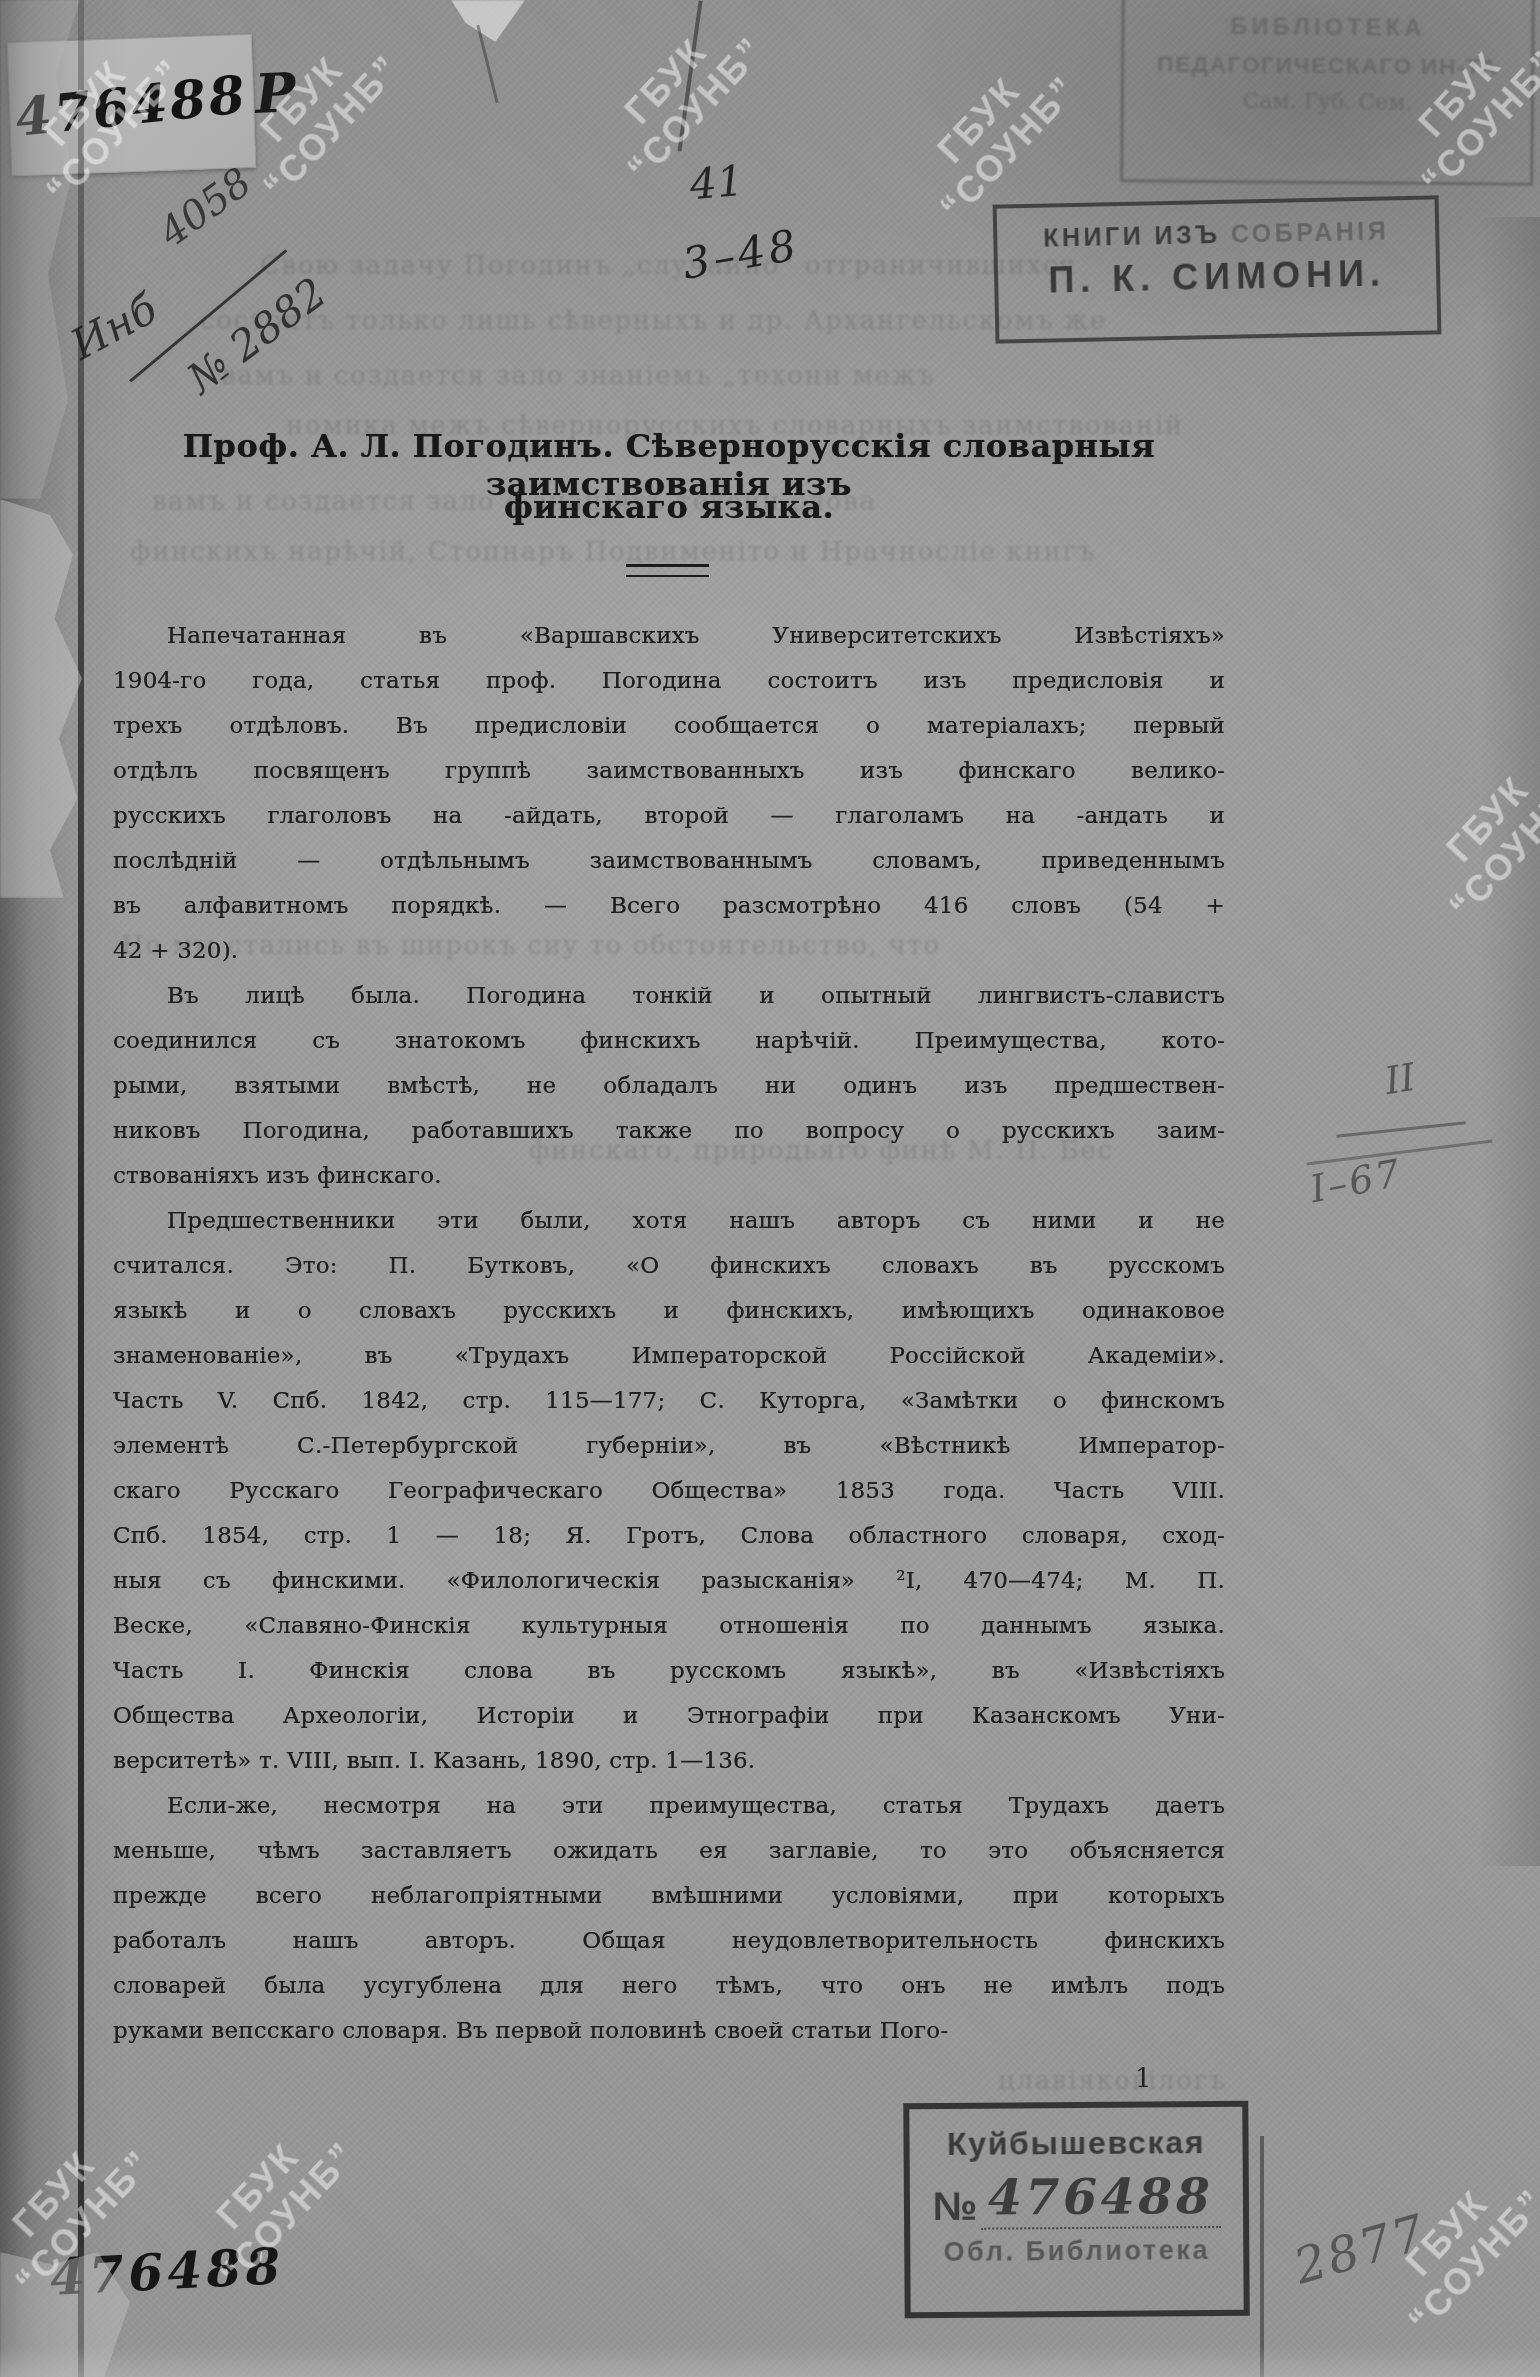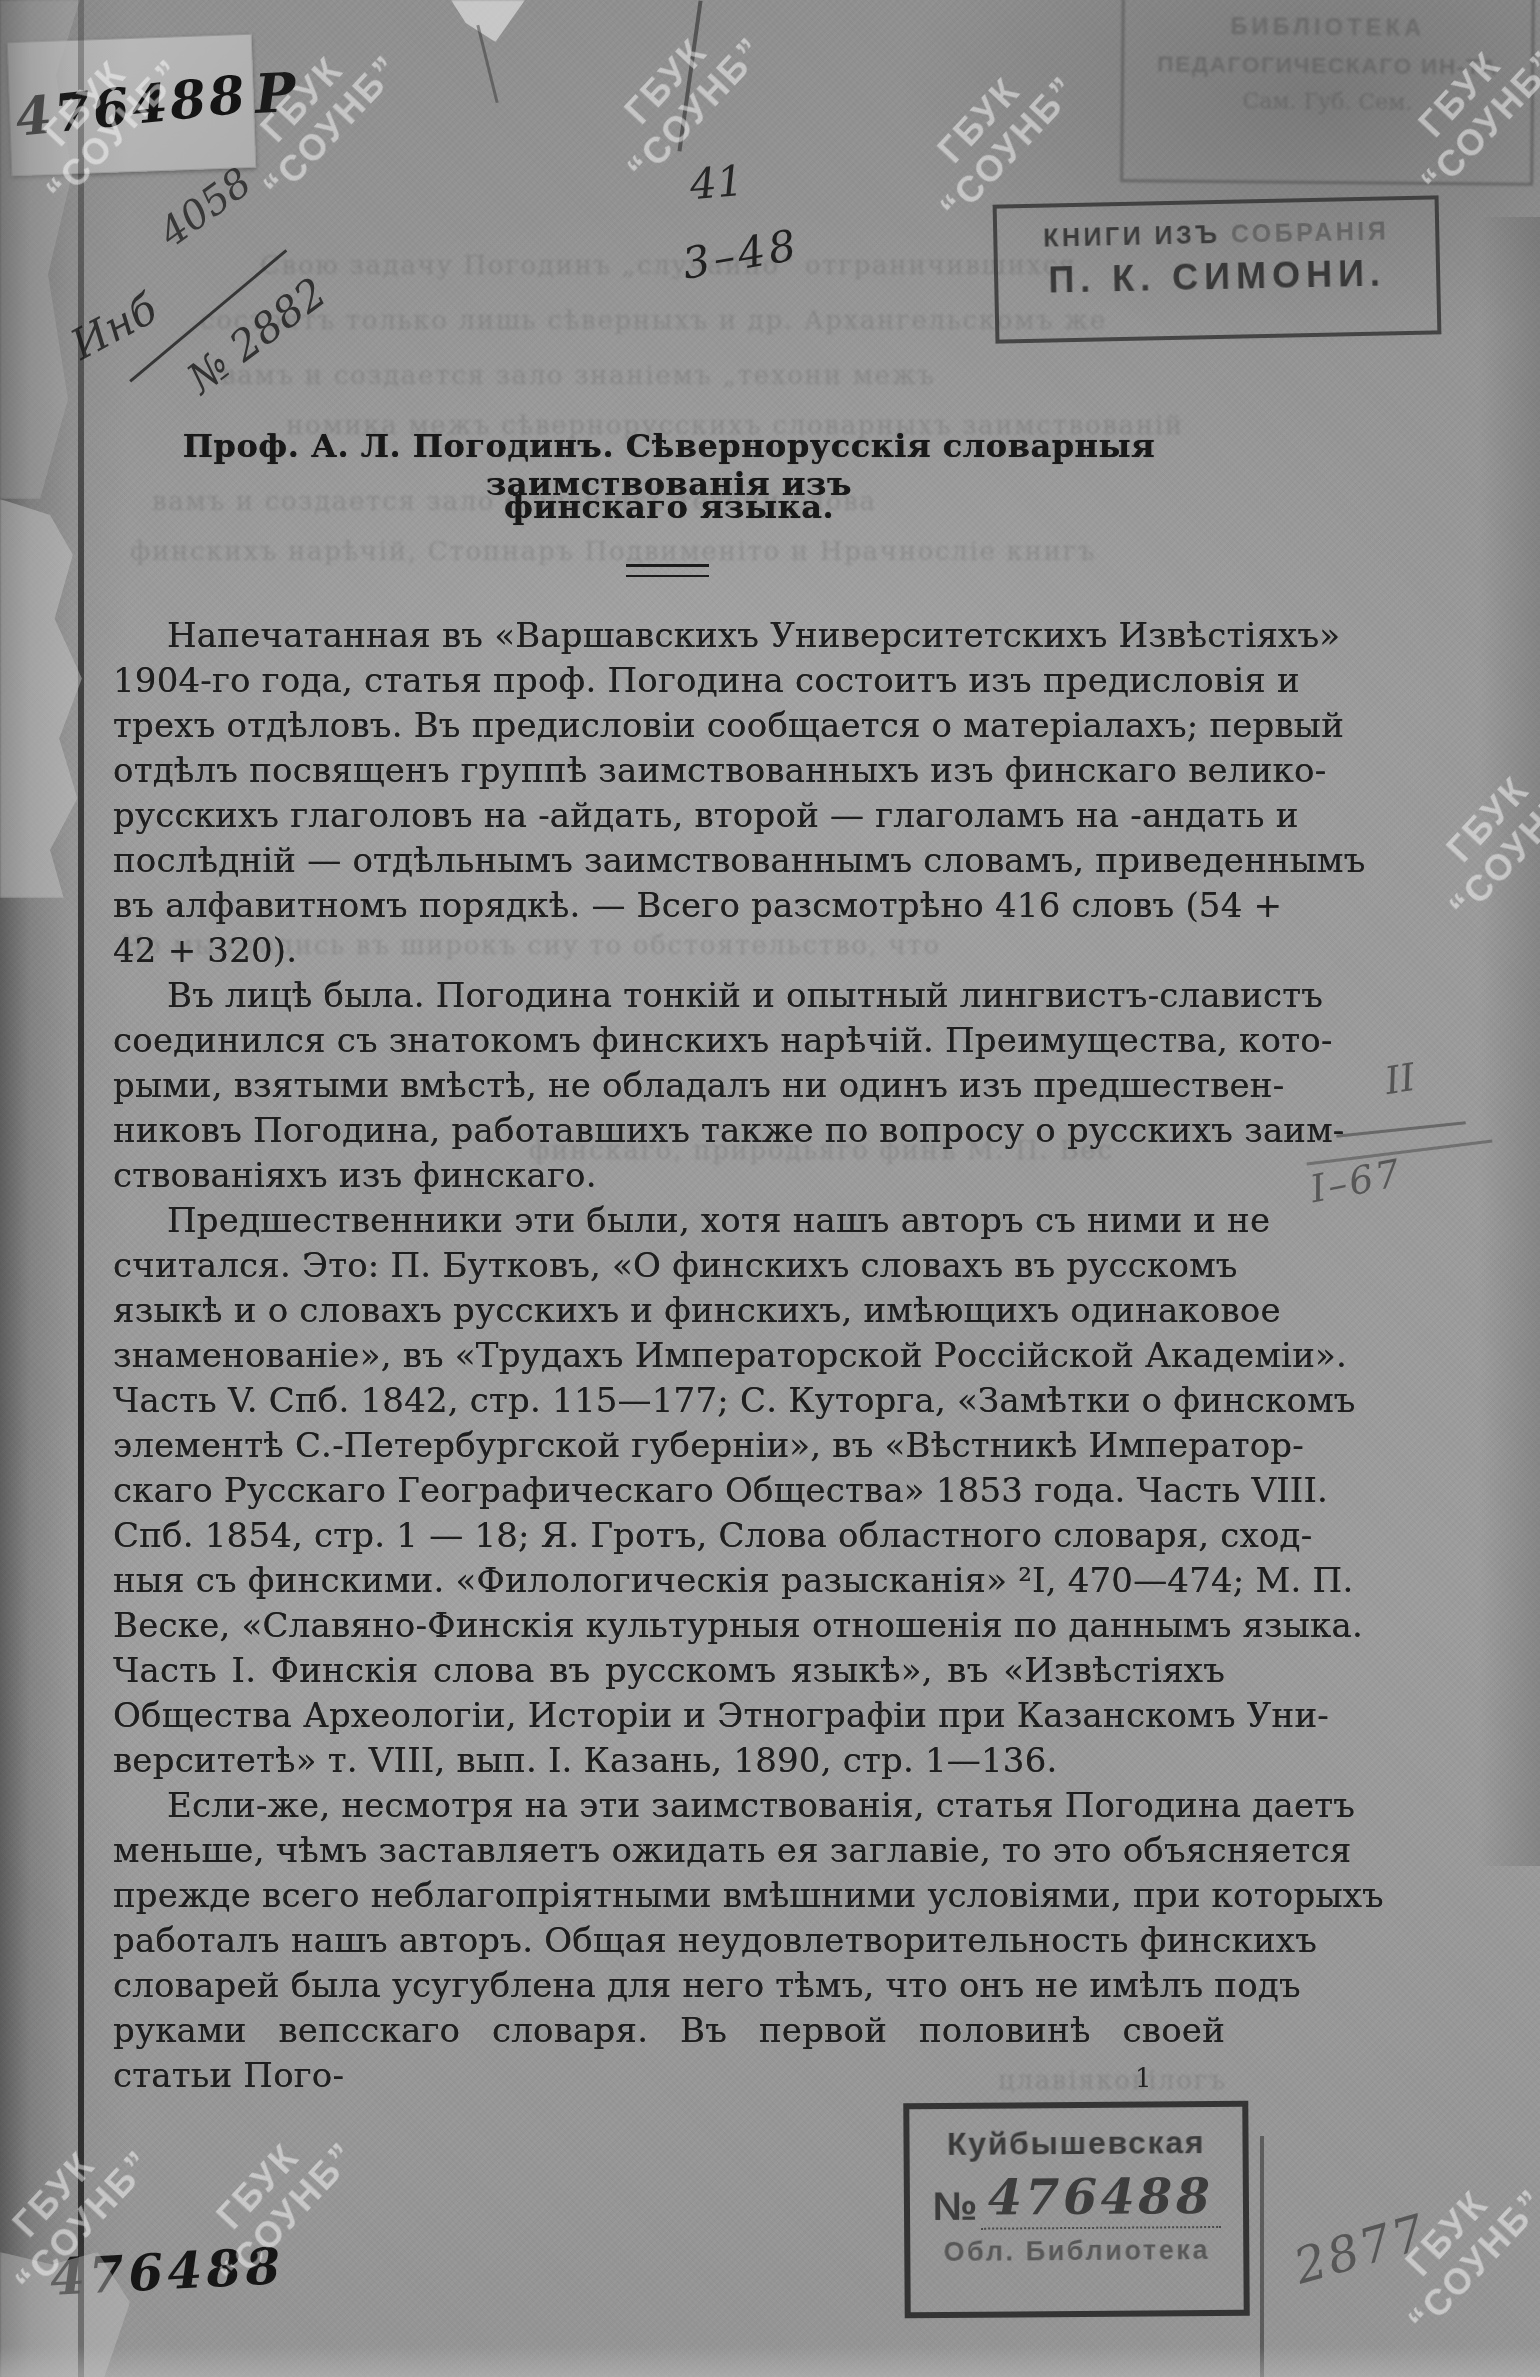--- a/index.html
+++ b/index.html
@@ -10,21 +10,21 @@
       radial-gradient(ellipse 607px 364px at 86% 4%, rgba(50,50,50,0.25), transparent 70%),
       radial-gradient(ellipse 1041px 694px at 45% 30%, rgba(255,255,255,0.10), transparent 75%),
       radial-gradient(ellipse 781px 521px at 30% 70%, rgba(255,255,255,0.07), transparent 75%),
       radial-gradient(ellipse 1302px 226px at 55% 100%, rgba(150,150,150,0.20), transparent 80%),
       repeating-linear-gradient(45deg, rgba(0,0,0,0.025) 0 1.7px, transparent 1.7px 4.3px),
       repeating-linear-gradient(-45deg, rgba(255,255,255,0.03) 0 2.6px, transparent 2.6px 6px),
       linear-gradient(to bottom,#8f8f8f,#9a9a9a 30%,#9c9c9c 68%,#949494);
   }
   
   .bodycol{position:absolute;left:113px;top:613px;width:1112px;z-index:3;
-    font-size:34px;line-height:45px;color:#1e1e1e;letter-spacing:0.2px;
+    font-size:23px;line-height:45px;color:#1e1e1e;letter-spacing:0.2px;
     text-shadow:0 0 0.6px rgba(25,25,25,0.75);}
   .bline{height:45px;text-align:justify;text-align-last:justify;white-space:nowrap;}
   .bline.first{text-indent:54px;}
   .bline.lastl{text-align-last:left;white-space:normal;}
   .titleline{position:absolute;left:113px;width:1112px;text-align:center;z-index:3;
     font-weight:bold;font-size:32px;color:#181818;letter-spacing:0.5px;
     text-shadow:0 0 0.7px rgba(20,20,20,0.8);}
   .t1{top:427px;} .t2{top:488px;}
   .tdiv{position:absolute;left:626px;top:564px;width:83px;height:7.8px;z-index:3;
     border-top:3.5px solid #1c1c1c;border-bottom:2.6px solid #1c1c1c;}
@@ -180,21 +180,21 @@
         <div class="bline">элементѣ С.-Петербургской губерніи», въ «Вѣстникѣ Император-</div>
         <div class="bline">скаго Русскаго Географическаго Общества» 1853 года. Часть VIII.</div>
         <div class="bline">Спб. 1854, стр. 1 — 18; Я. Гротъ, Слова областного словаря, сход-</div>
         <div class="bline">ныя съ финскими. «Филологическія разысканія» ²I, 470—474; М. П.</div>
         <div class="bline">Веске, «Славяно-Финскія культурныя отношенія по даннымъ языка.</div>
         <div class="bline">Часть I. Финскія слова въ русскомъ языкѣ», въ «Извѣстіяхъ</div>
         <div class="bline">Общества Археологіи, Исторіи и Этнографіи при Казанскомъ Уни-</div>
         <div class="bline lastl">верситетѣ» т. VIII, вып. I. Казань, 1890, стр. 1—136.</div>
       </div>
     <div>
-        <div class="bline first">Если-же, несмотря на эти заимствованія, статья Погодина даетъ</div>
+        <div class="bline first">Если-же, несмотря на эти преимущества, статья Трудахъ даетъ</div>
         <div class="bline">меньше, чѣмъ заставляетъ ожидать ея заглавіе, то это объясняется</div>
         <div class="bline">прежде всего неблагопріятными вмѣшними условіями, при которыхъ</div>
         <div class="bline">работалъ нашъ авторъ. Общая неудовлетворительность финскихъ</div>
         <div class="bline">словарей была усугублена для него тѣмъ, что онъ не имѣлъ подъ</div>
         <div class="bline lastl">руками вепсскаго словаря. Въ первой половинѣ своей статьи Пого-</div>
       </div>
   </div>
 
   <div class="pgnum">1</div>
 

